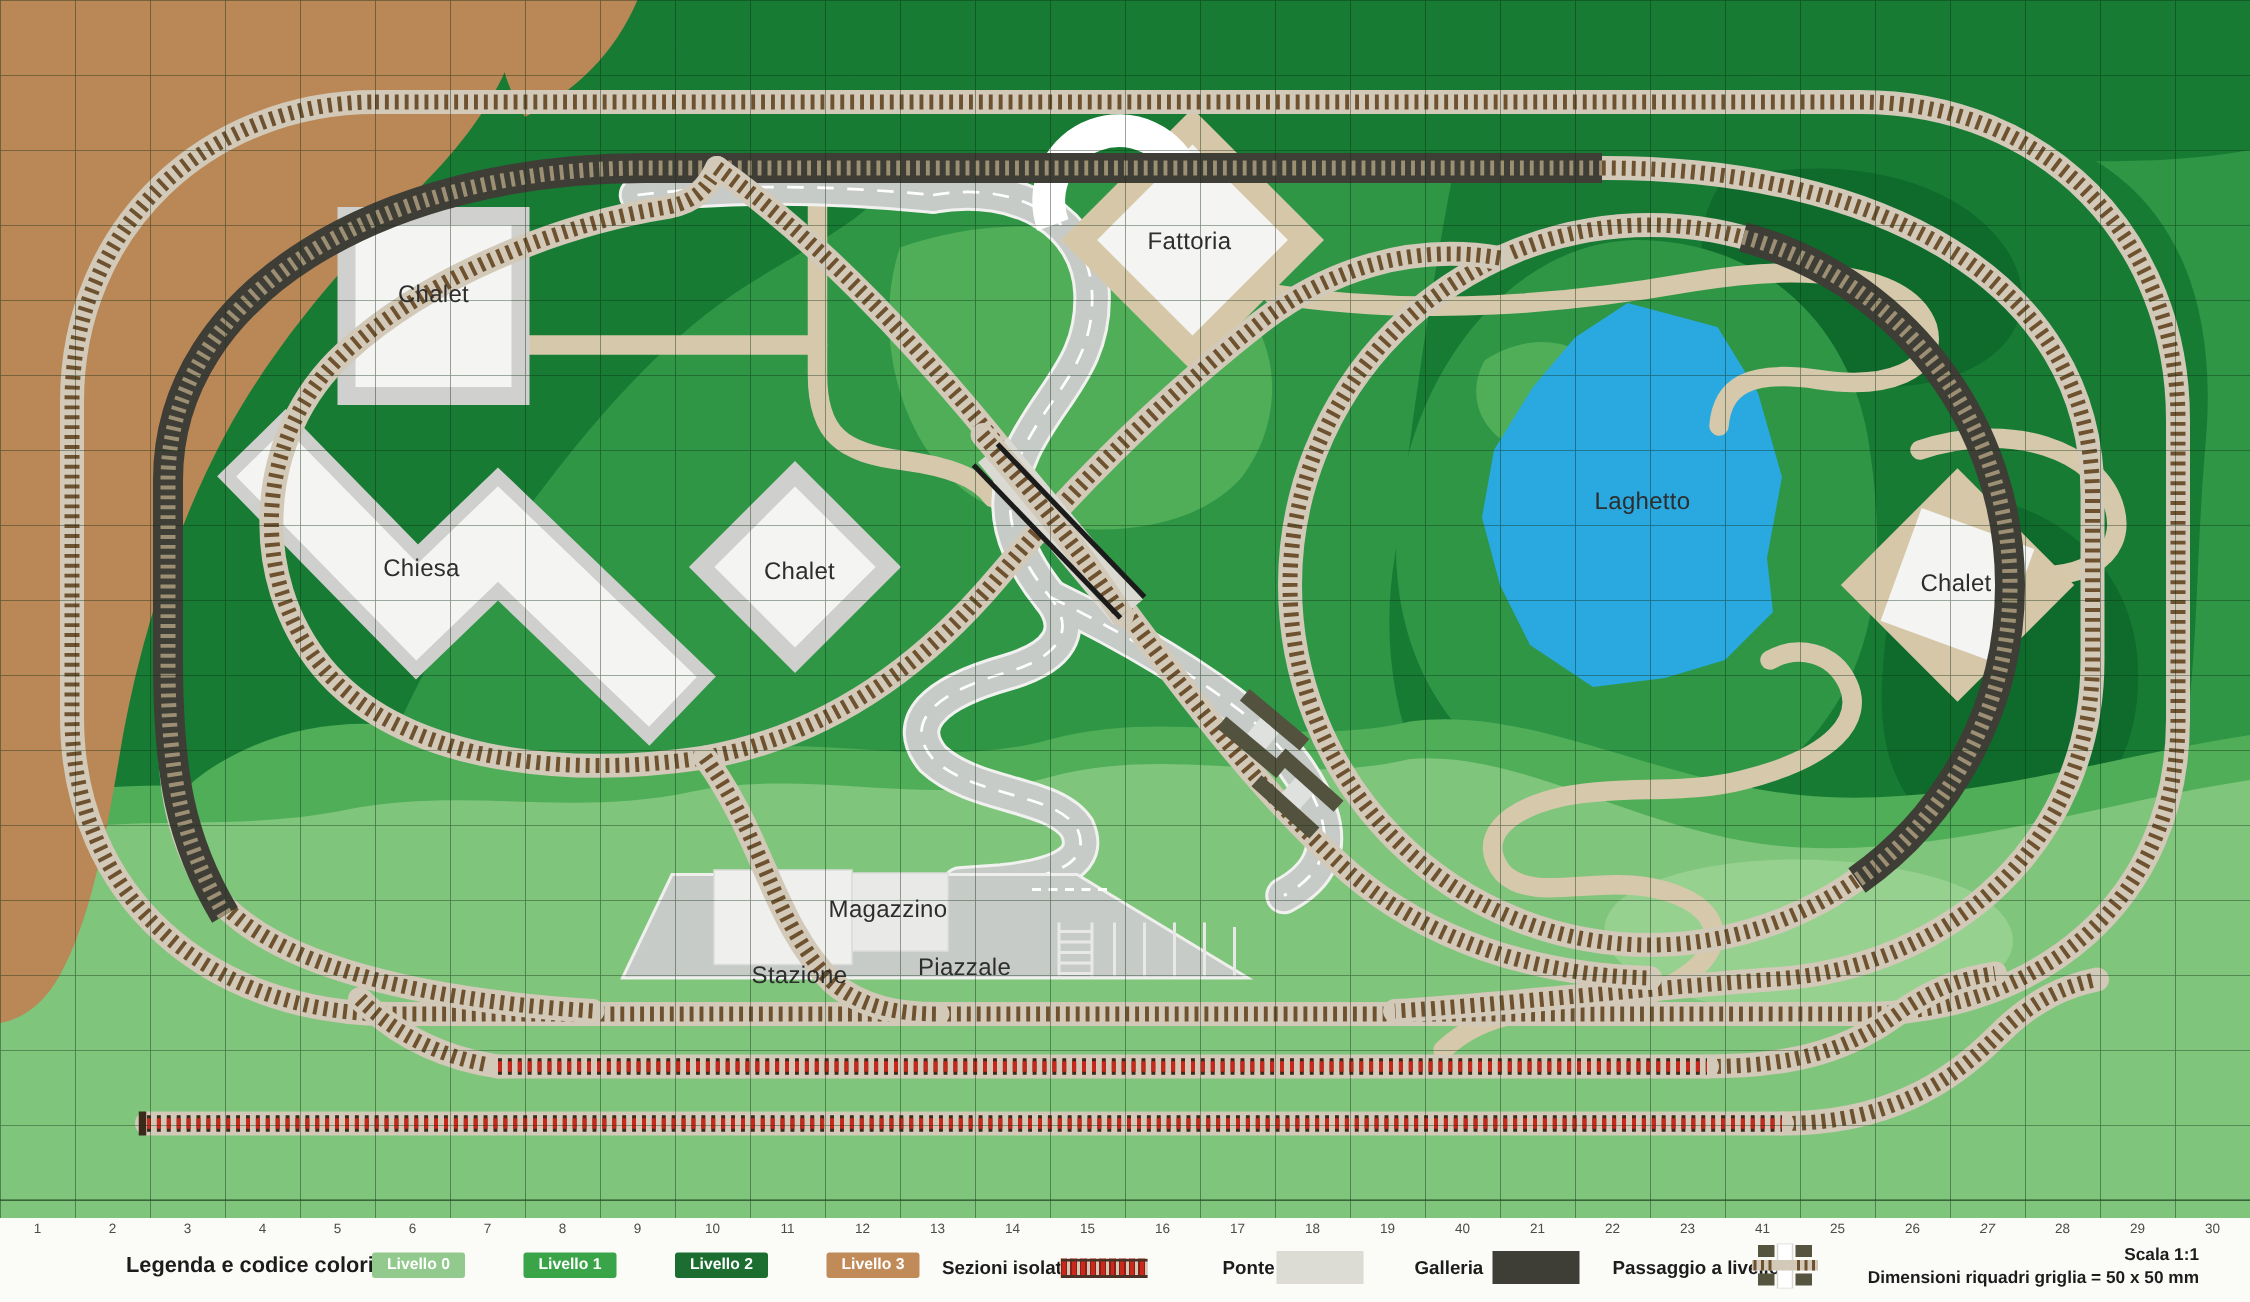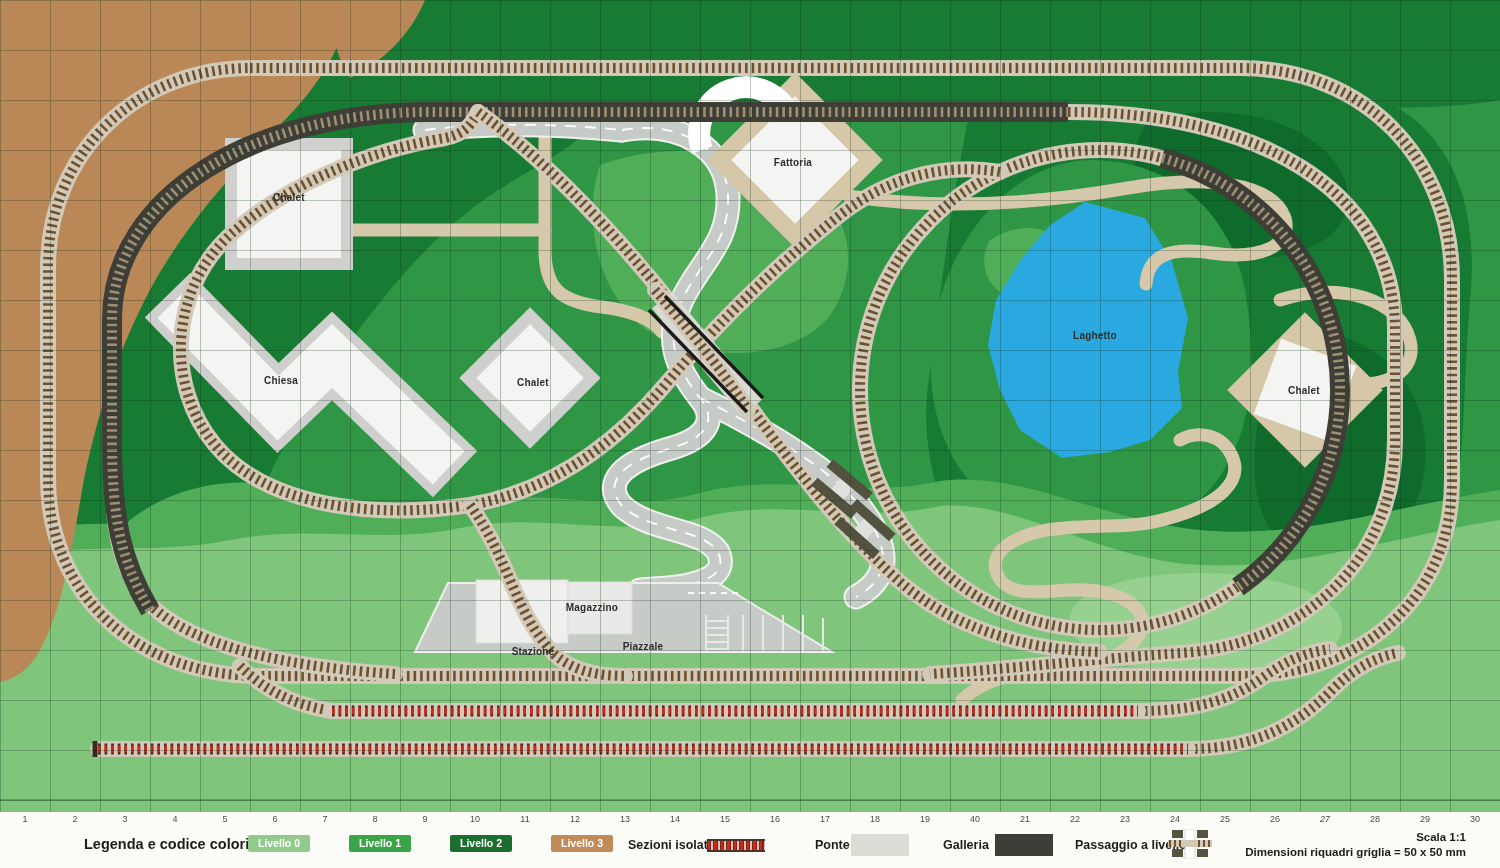--- a/index.html
+++ b/index.html
@@ -12,21 +12,21 @@
   .tun-case{fill:none;stroke:#3E3E37;stroke-width:20;}
   .tun-ties{fill:none;stroke:#9C8F73;stroke-width:10;stroke-dasharray:2.6 4;}
   .red-dark{fill:none;stroke:#3A2A1B;stroke-width:11;stroke-dasharray:2.6 4;}
   .red-tie{fill:none;stroke:#C9281B;stroke-width:7;stroke-dasharray:2.6 4;}
   .road-edge{fill:none;stroke:#F1F2F0;stroke-width:25;stroke-linecap:round;}
   .road-body{fill:none;stroke:#C7CBC8;stroke-width:21;stroke-linecap:round;}
   .road-center{fill:none;stroke:#ffffff;stroke-width:1.8;stroke-dasharray:11 9;}
   .path-tan{fill:none;stroke:#D6C8AA;stroke-width:13;stroke-linecap:round;}
   .rail-black{stroke:#1b1b1b;stroke-width:3.4;}
   
-  .map-label{position:absolute;transform:translate(-50%,-50%);font-size:10px;font-weight:bold;
+  .map-label{position:absolute;transform:translate(-50%,-50%);font-size:16px;font-weight:normal;
              color:#2d2d2d;white-space:nowrap;letter-spacing:.2px;}
   
   .ruler-strip{position:absolute;top:812px;left:0;width:1500px;height:16px;background:#FBFBF8;}
   .ruler-num{position:absolute;top:2px;transform:translateX(-50%);font-size:9px;color:#4a4a4a;}
   
   .legend{position:absolute;top:828px;left:0;width:1500px;height:40px;background:#FBFBF8;}
   .legend-title{position:absolute;left:84px;top:8px;font-size:14.5px;font-weight:bold;color:#1c1c1c;}
   .swatch-row{position:absolute;left:248px;top:7px;display:flex;gap:39px;}
   .swatch{display:inline-block;min-width:52px;height:17px;line-height:17px;padding:0 5px;
           border-radius:2px;color:#fff;font-size:10.5px;font-weight:bold;text-align:center;}
@@ -292,21 +292,21 @@
       <span class="ruler-num" style="left: 675px;">14</span>
       <span class="ruler-num" style="left: 725px;">15</span>
       <span class="ruler-num" style="left: 775px;">16</span>
       <span class="ruler-num" style="left: 825px;">17</span>
       <span class="ruler-num" style="left: 875px;">18</span>
       <span class="ruler-num" style="left: 925px;">19</span>
       <span class="ruler-num" style="left: 975px;">40</span>
       <span class="ruler-num" style="left: 1025px;">21</span>
       <span class="ruler-num" style="left: 1075px;">22</span>
       <span class="ruler-num" style="left: 1125px;">23</span>
-      <span class="ruler-num" style="left: 1175px;">24</span>
+      <span class="ruler-num" style="left: 1175px;">41</span>
       <span class="ruler-num" style="left: 1225px;">25</span>
       <span class="ruler-num" style="left: 1275px;">26</span>
       <span class="ruler-num" style="left: 1325px; font-style: italic;">27</span>
       <span class="ruler-num" style="left: 1375px;">28</span>
       <span class="ruler-num" style="left: 1425px;">29</span>
       <span class="ruler-num" style="left: 1475px;">30</span>
     </div>
 
   <div class="legend">
     <span class="legend-title">Legenda e codice colori:</span>

